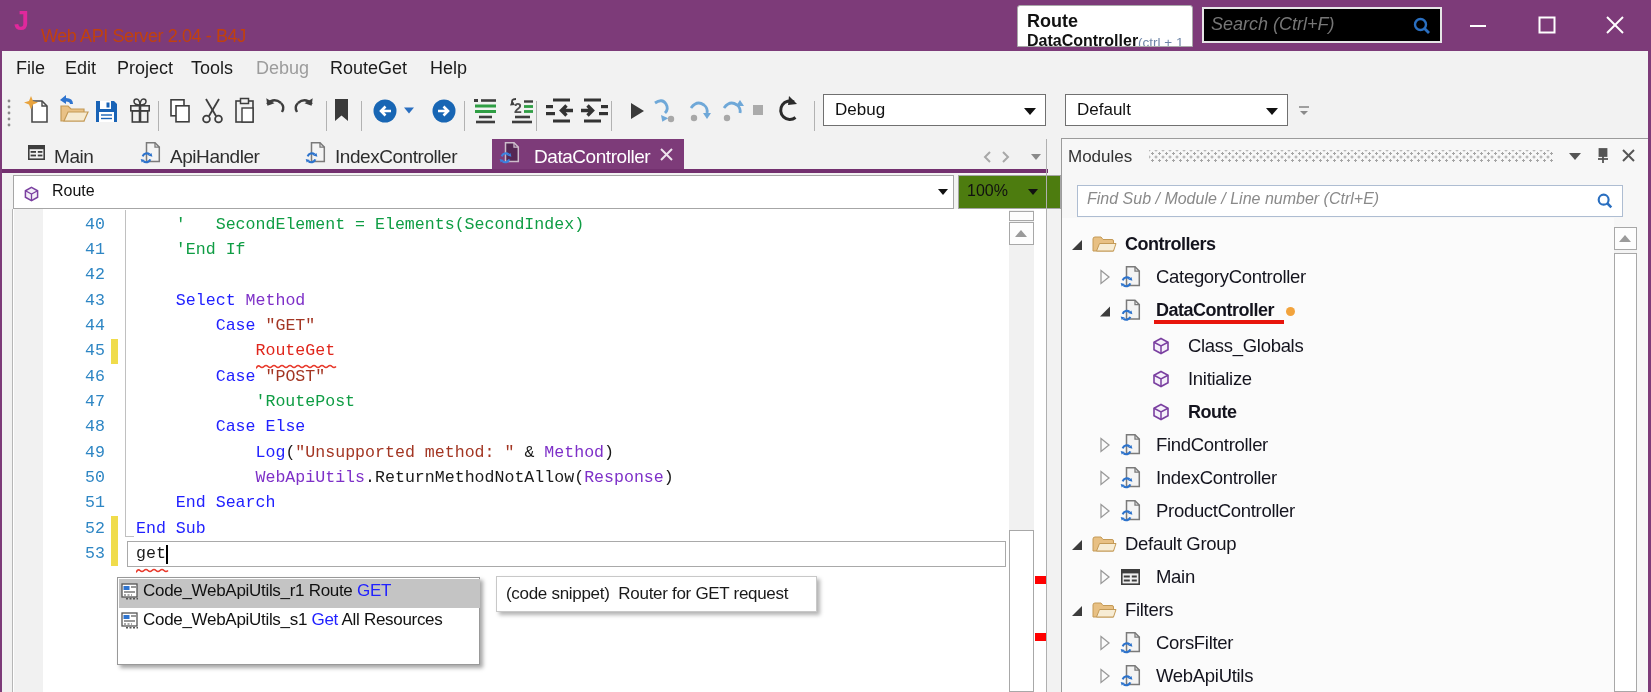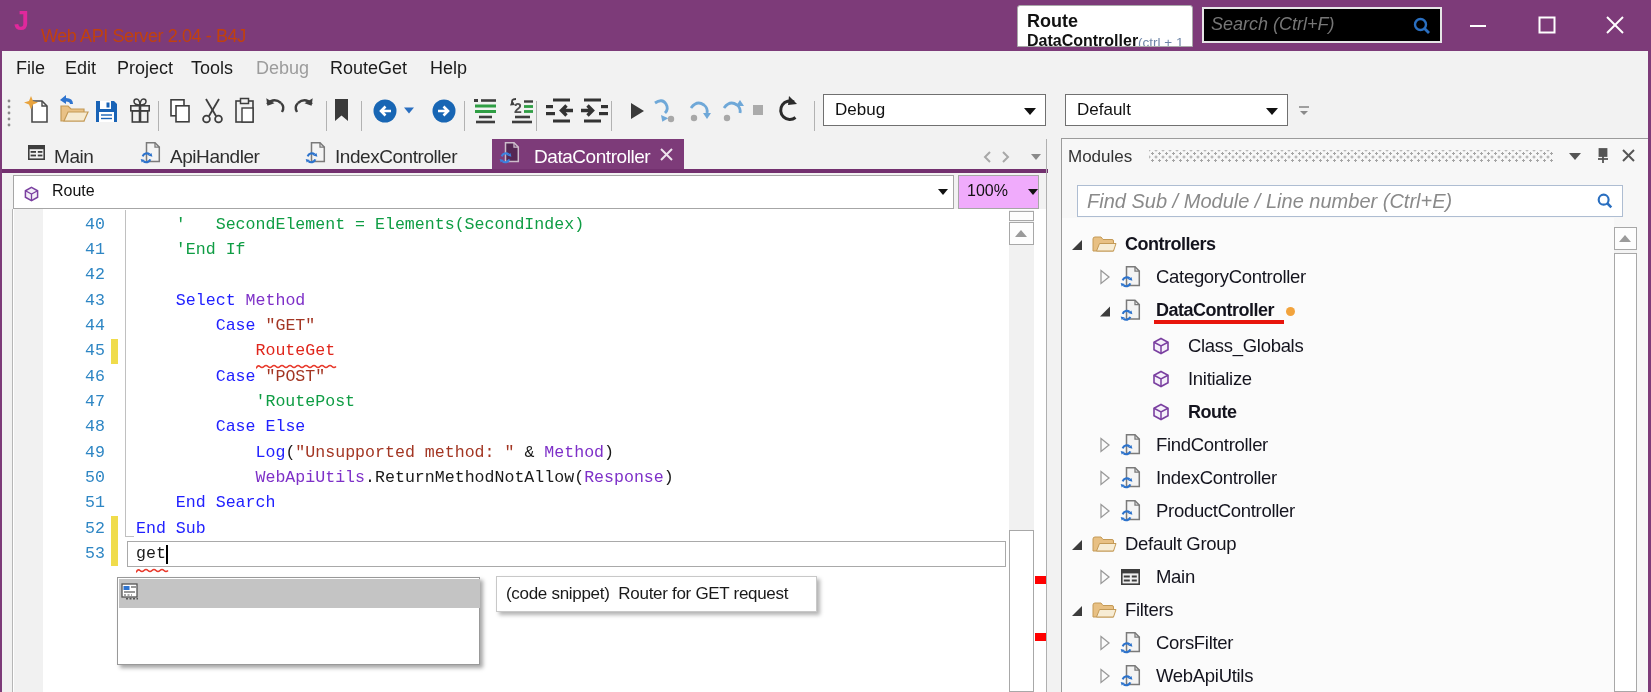--- a/index.html
+++ b/index.html
@@ -26,21 +26,21 @@
 .combo span { position:absolute; left:11px; top:5px; }
 .combo .arr { position:absolute; right:9px; top:13px; width:0; height:0; border-left:6px solid transparent; border-right:6px solid transparent; border-top:7px solid #111; }
 
 #tabstrip { left:0; top:139px; width:1651px; height:30px; background:#f2f2f2; }
 .tabtext { position:absolute; font-size:19px; color:#2e2e2e; letter-spacing:-0.45px; }
 #activetab { position:absolute; left:492px; top:0px; width:192px; height:30px; background:#7d3b79; }
 #tabline { left:2px; top:169px; width:1046px; height:4px; background:#73306f; }
 
 #routebar { left:13px; top:175px; width:941px; height:34px; background:#ffffff; border:1px solid #a6a6a6; }
 #routebar .txt { position:absolute; left:38px; top:6px; font-size:16px; color:#111; }
-#zoombox { left:958px; top:175px; width:81px; height:34px; background:#f0abfc; border:1px solid #a6a6a6; }
+#zoombox { left:958px; top:175px; width:103px; height:34px; background:#4d7c0f; border:1px solid #a6a6a6; }
 #zoombox .txt { position:absolute; left:8px; top:6px; font-size:16px; color:#111; }
 .darr { position:absolute; width:0; height:0; border-left:5px solid transparent; border-right:5px solid transparent; border-top:6px solid #111; }
 
 #editor { left:2px; top:209px; width:1045px; height:483px; background:#ffffff; }
 #edmargin { left:2px; top:209px; width:11px; height:483px; background:#f1f1f1; border-right:1px solid #b6b6b6; }
 #edmargin2 { left:14px; top:209px; width:29px; height:483px; background:#f1f1f1; }
 #gutterline { left:125px; top:210px; width:1px; height:327px; background:#c0c0c0; }
 .lnum { position:absolute; width:62px; text-align:right; font-family:"Liberation Mono", monospace; font-size:16.6px; color:#2e86c4; }
 .ybar { position:absolute; left:111px; width:7px; height:25px; background:#f0dc4b; }
 .codeline { position:absolute; left:136px; font-family:"Liberation Mono", monospace; font-size:16.6px; white-space:pre; color:#1a1a1a; }
@@ -67,21 +67,21 @@
 .poprow .t { position:absolute; left:24px; top:1.5px; white-space:pre; }
 .poprow .snip { position:absolute; left:2px; top:4px; }
 .blue { color:#2121ff; }
 #tooltip { left:496px; top:576px; width:321px; height:36px; background:#ffffff; border:1px solid #c8c8c8; box-shadow:3px 3px 4px rgba(0,0,0,0.3); font-size:17px; letter-spacing:-0.3px; color:#1a1a1a; white-space:nowrap; }
 #tooltip span { position:absolute; left:9px; top:7px; }
 
 #panel { left:1061px; top:138px; width:587px; height:554px; background:#f7f7f7; border-left:1px solid #9b9b9b; border-top:1px solid #9b9b9b; }
 #paneltitle { left:1068px; top:147px; font-size:17px; color:#333; }
 #grip { left:1149px; top:150px; width:404px; height:12px; background-image:radial-gradient(circle, #a4a4a4 1.1px, transparent 1.3px), radial-gradient(circle, #a4a4a4 1.1px, transparent 1.3px); background-size:7px 7px, 7px 7px; background-position:0 0, 3.5px 3.5px; }
 #psearch { left:1077px; top:185px; width:546px; height:32px; background:#ffffff; border:1px solid #aebdd2; }
-#psearch .ph { position:absolute; left:9px; top:4px; font-size:20px; font-style:italic; color:#8a8a8a; }
+#psearch .ph { position:absolute; left:9px; top:4px; font-size:16px; font-style:italic; color:#8a8a8a; }
 #treearea { left:1062px; top:218px; width:552px; height:474px; background:#fbfbfb; }
 .trow { position:absolute; font-size:18.5px; letter-spacing:-0.3px; color:#14141e; white-space:nowrap; }
 .trow b { font-size:18px; letter-spacing:-0.5px; }
 
 #tsb { left:1614px; top:227px; width:23px; height:465px; background:#f3f3f3; }
 #tsb-up { left:1614px; top:227px; width:23px; height:23px; background:#fdfdfd; border:1px solid #a8a8a8; }
 #tsb-thumb { left:1614px; top:253px; width:23px; height:439px; background:#ffffff; border:1px solid #a8a8a8; }
 
 #bleft { left:0; top:51px; width:2px; height:641px; background:#7d3b79; }
 #bright { left:1648px; top:51px; width:3px; height:641px; background:#7d3b79; }
@@ -364,20 +364,32 @@
 <div class="abs" id="popup">
 <div class="poprow" style="top:1px; background:#c4c4c4">
       <svg class="snip" width="19" height="17" viewBox="0 0 19 17">
         <rect x="1" y="1" width="15" height="13" fill="#fff" stroke="#555" stroke-width="1.3"></rect>
         <rect x="2.5" y="3" width="6" height="4" fill="#2e74cf"></rect>
         <line x1="10" y1="4" x2="15" y2="4" stroke="#555" stroke-width="1.2"></line>
         <line x1="3" y1="9" x2="14" y2="9" stroke="#555" stroke-width="1.2"></line>
         <line x1="3" y1="12" x2="11" y2="12" stroke="#555" stroke-width="1.2" stroke-dasharray="2 1.5"></line>
         <line x1="5" y1="15.8" x2="17" y2="15.8" stroke="#555" stroke-width="1.4" stroke-dasharray="2 1.5"></line>
       </svg>
+      <span class="t">Code_WebApiUtils_r1 Route <span class="blue">GET</span></span>
+    </div>
+<div class="poprow" style="top:30px">
+      <svg class="snip" width="19" height="17" viewBox="0 0 19 17">
+        <rect x="1" y="1" width="15" height="13" fill="#fff" stroke="#555" stroke-width="1.3"></rect>
+        <rect x="2.5" y="3" width="6" height="4" fill="#2e74cf"></rect>
+        <line x1="10" y1="4" x2="15" y2="4" stroke="#555" stroke-width="1.2"></line>
+        <line x1="3" y1="9" x2="14" y2="9" stroke="#555" stroke-width="1.2"></line>
+        <line x1="3" y1="12" x2="11" y2="12" stroke="#555" stroke-width="1.2" stroke-dasharray="2 1.5"></line>
+        <line x1="5" y1="15.8" x2="17" y2="15.8" stroke="#555" stroke-width="1.4" stroke-dasharray="2 1.5"></line>
+      </svg>
+      <span class="t">Code_WebApiUtils_s1 <span class="blue">Get</span> All Resources</span>
     </div>
 </div>
 <div class="abs" id="tooltip">
     <span>(code snippet)&nbsp; Router for GET request</span>
   </div>
 
 <div class="abs" id="panel"></div>
 <div class="abs" id="paneltitle">Modules</div>
 <div class="abs" id="grip"></div>
 <svg class="abs" style="left:1567px; top:147px" width="70" height="18" viewBox="0 0 70 18">

